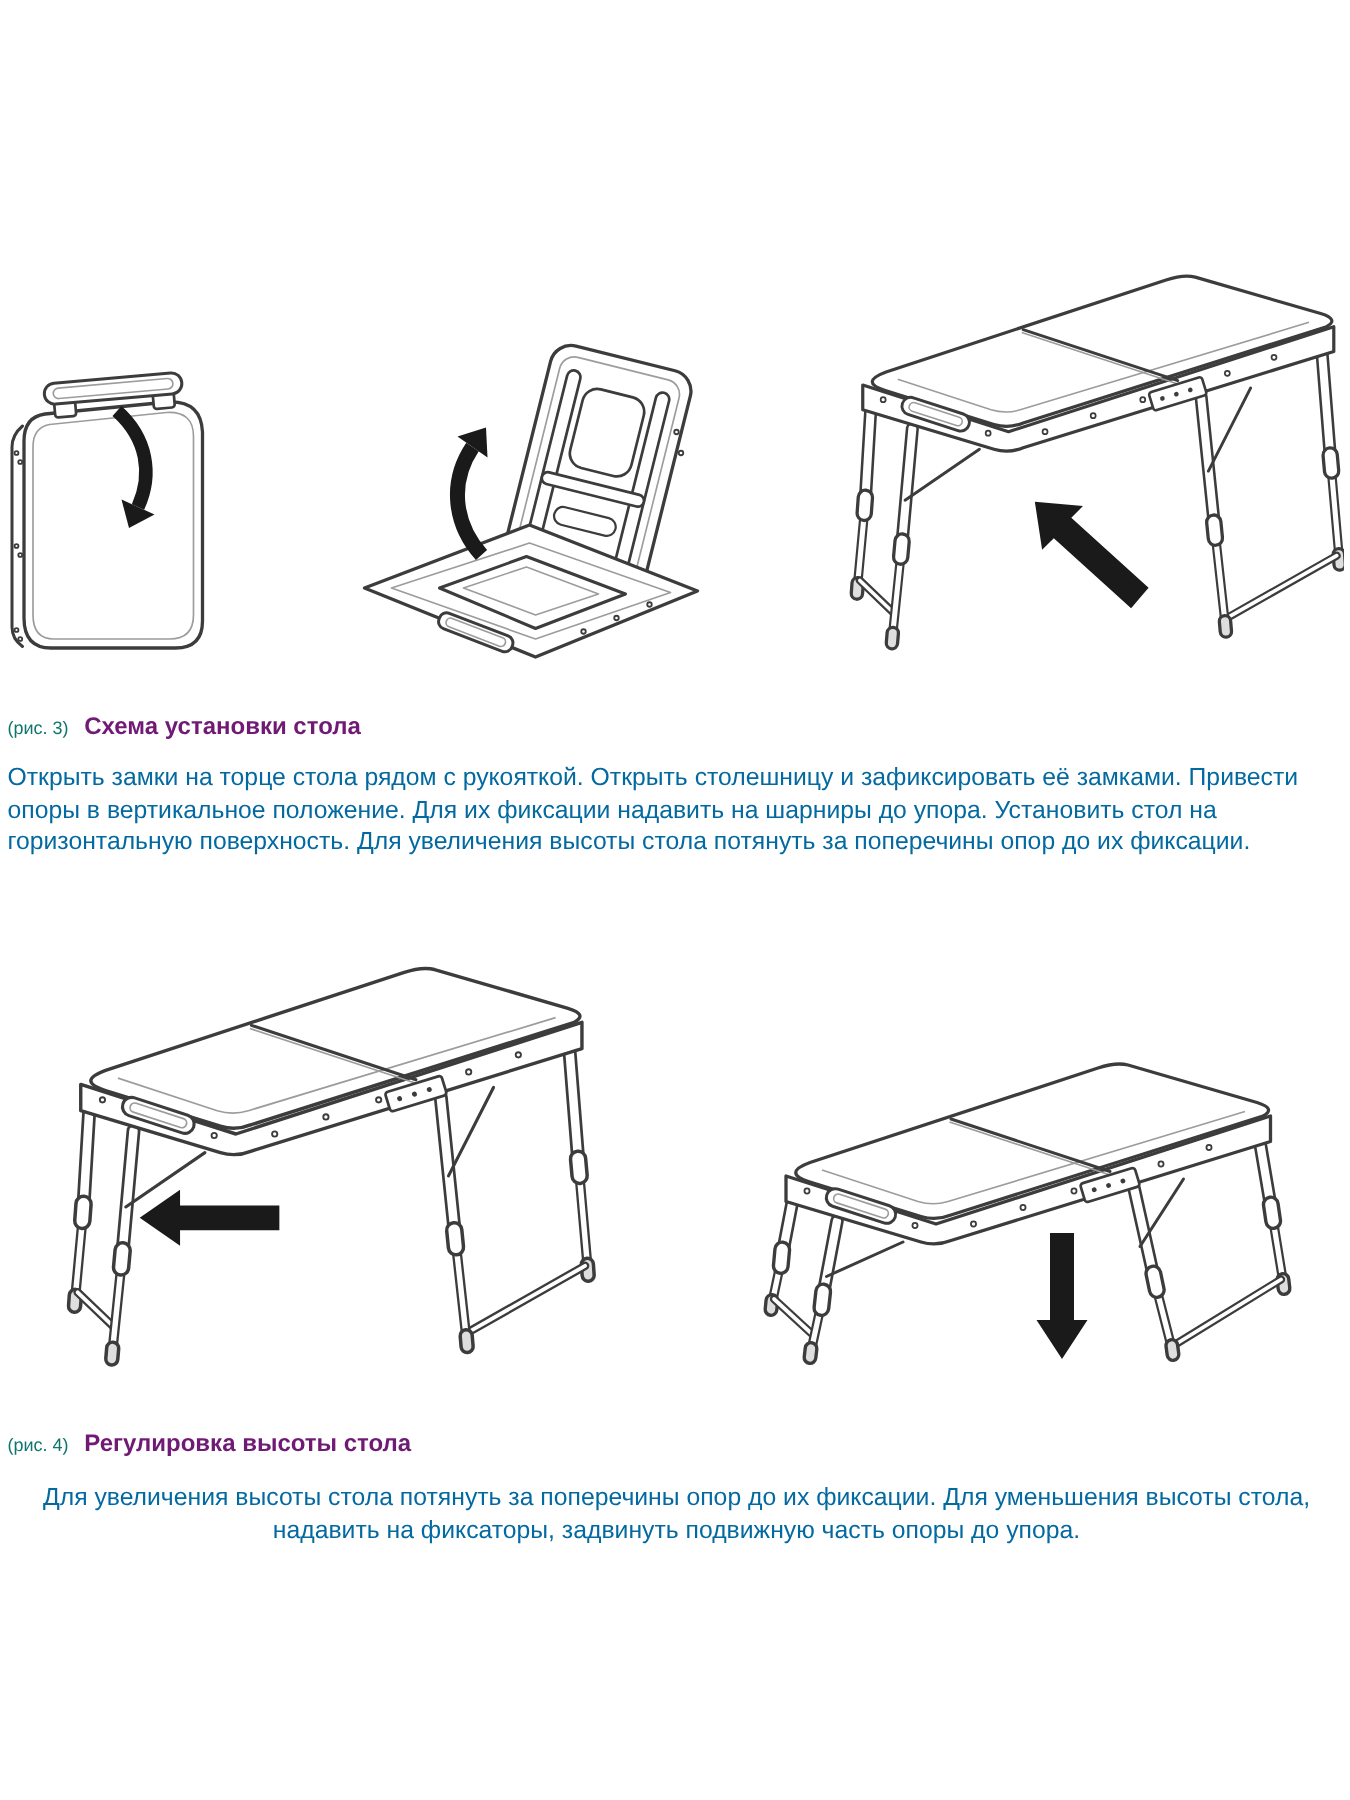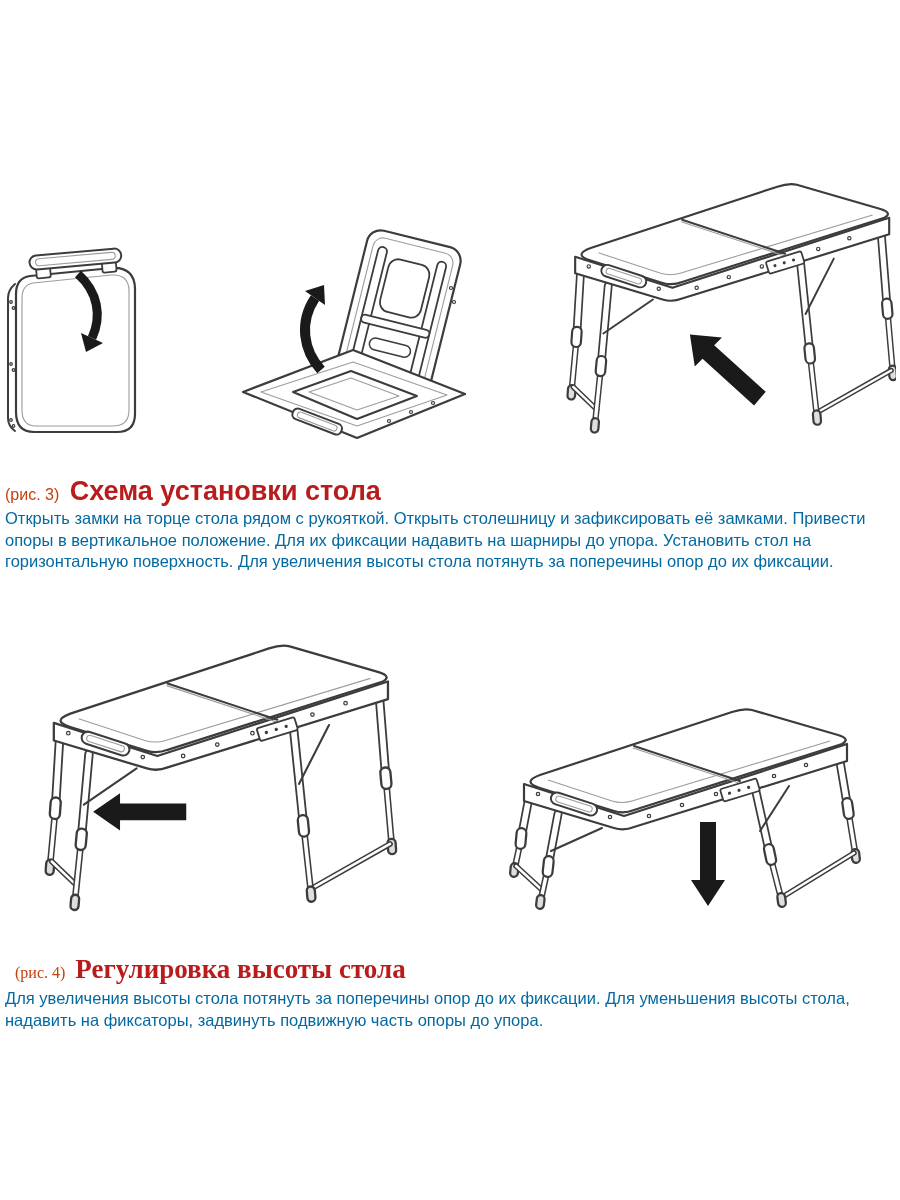--- a/index.html
+++ b/index.html
@@ -8,27 +8,27 @@
     font-family:"Liberation Sans","DejaVu Sans",sans-serif;color:#1f1f1f;
   }
   .page{position:absolute;inset:0;background:#ffffff;}
   .fig{position:absolute;display:block;}
   .fig-case  {left:2px;  top:246px; width:148px; height:196px;}
   .fig-open  {left:234px;top:224px; width:234px; height:218px;}
   .fig-table3{left:546px;top:172px; width:350px; height:288px;}
   .fig-table4{left:16px; top:636px; width:386px; height:300px;}
   .fig-table5{left:494px;top:700px; width:392px; height:252px;}
   .fig-heading{position:absolute;white-space:nowrap;}
-  .fig-heading .fig-label{font-size:16px;color:#c2410c;}
-  .fig-heading .fig-title{font-size:27px;font-weight:bold;color:#b91c1c;margin-left:6px;}
+  .fig-heading .fig-label{font-size:12px;color:#0f766e;}
+  .fig-heading .fig-title{font-size:16px;font-weight:bold;color:#701a75;margin-left:6px;}
   .h1{left:5px;top:476px;}
-  .h2{left:15px;top:954px;font-family:Liberation Serif, serif;}
+  .h2{left:5px;top:954px;}
   .fig-body{position:absolute;margin:0;font-size:16.5px;line-height:21.5px;color:#0369a1;}
   .p1{left:5px;top:508px;width:890px;}
-  .p2{left:5px;top:988px;width:892px;}
+  .p2{left:5px;top:988px;width:892px;text-align:center;}
   
   .w  {fill:#ffffff;stroke:#3c3c3c;stroke-width:2;stroke-linejoin:round;}
   .d  {fill:none;stroke:#3c3c3c;stroke-width:2;stroke-linecap:round;stroke-linejoin:round;}
   .g  {fill:none;stroke:#9c9c9c;stroke-width:1.1;stroke-linejoin:round;}
   .o  {stroke:#3c3c3c;fill:none;stroke-linecap:round;}
   .i  {stroke:#ffffff;fill:none;stroke-linecap:round;}
   .if {stroke:#dedede;fill:none;stroke-linecap:round;}
   .rv {fill:none;stroke:#3c3c3c;stroke-width:1.2;}
   .dot{fill:#3c3c3c;}
   .arr{fill:#1a1a1a;stroke:none;}

